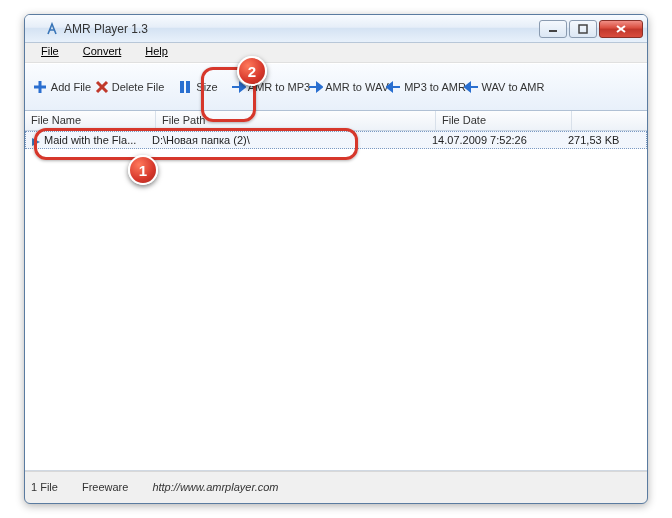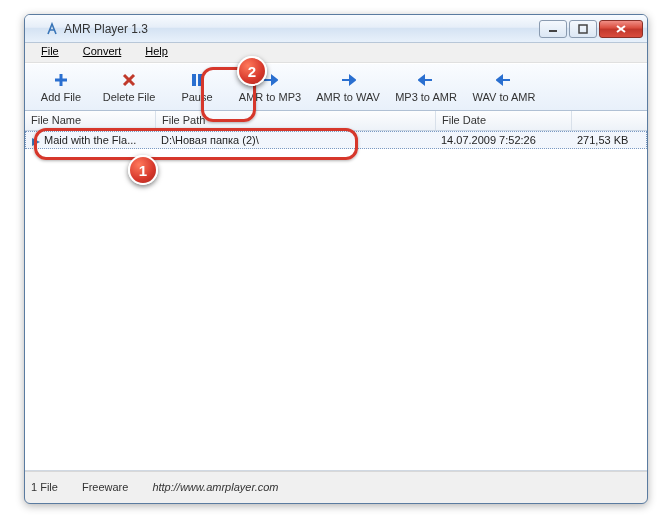--- a/index.html
+++ b/index.html
@@ -13,36 +13,36 @@
 .win-controls { display: flex; gap: 2px; }
 .win-btn { width: 28px; height: 18px; border: 1px solid #8a9bb0; border-radius: 3px; display: flex; align-items: center; justify-content: center; background: linear-gradient(to bottom, #f4f8fd, #dce7f4); cursor: pointer; }
 .win-btn.close { width: 44px; background: linear-gradient(to bottom, #f08e85, #d94c3d 45%, #c1372b 50%, #d94c3d); border-color: #8a3028; color: #fff; }
 .win-btn svg { display: block; }
 
 .menubar { height: 20px; background: #f0f0f0; display: flex; padding: 0 4px; border-bottom: 1px solid #e0e0e0; }
 .menubar span { padding: 2px 6px; cursor: pointer; text-decoration: underline; text-decoration-color: transparent; }
 .menubar span .ul { text-decoration: underline; }
 
 .toolbar { height: 48px; background: linear-gradient(to bottom, #fafcff, #e8f0fa); border-top: 1px solid #fff; border-bottom: 1px solid #b0c0d4; display: flex; padding: 2px 4px; gap: 4px; }
-.tbtn { width: 64px; display: flex; flex-direction: column; align-items: center; justify-content: center; gap: 2px; border: 1px solid transparent; border-radius: 3px; cursor: pointer; padding: 2px 0; }
+.tbtn { width: 64px; display: flex; flex-direction: row; align-items: center; justify-content: center; gap: 2px; border: 1px solid transparent; border-radius: 3px; cursor: pointer; padding: 2px 0; }
 .tbtn .ticon { width: 18px; height: 18px; display: flex; align-items: center; justify-content: center; }
 .tbtn .tlabel { font-size: 11px; color: #333; white-space: nowrap; }
 
 .table-header { height: 20px; background: linear-gradient(to bottom, #fdfdfe, #edf2f8); border-bottom: 1px solid #c8d4e2; display: flex; position: relative; }
 .th { padding: 3px 6px; border-right: 1px solid #d8e0ea; color: #333; }
 .th.c1 { width: 131px; }
 .th.c2 { width: 280px; }
 .th.c3 { width: 136px; }
 .th.c4 { flex: 1; }
 
 .table-body { background: #fff; height: 340px; border-bottom: 1px solid #d0d8e2; position: relative; }
 .row { height: 18px; display: flex; align-items: center; background: #f2f6fc; border: 1px dotted #7a99c2; }
 .row .cell { padding: 0 6px; overflow: hidden; text-overflow: ellipsis; white-space: nowrap; color: #222; }
 .row .cell.c1 { width: 120px; display: flex; align-items: center; gap: 4px; }
-.row .cell.c2 { width: 280px; margin-left: 9px; }
+.row .cell.c2 { width: 280px; }
 .row .cell.c3 { width: 136px; }
 .row .cell.c4 { flex: 1; }
 .play-ind { width: 8px; height: 8px; }
 
 .statusbar { height: 22px; background: #f0f0f0; border-top: 1px solid #d8d8d8; display: flex; align-items: flex-end; padding: 0 6px; gap: 24px; }
 .statusbar span { color: #333; }
 .statusbar .url { color: #333; font-style: italic; }
 
 .annotation { position: absolute; border: 3px solid #d6372b; border-radius: 12px; pointer-events: none; box-shadow: 0 1px 3px rgba(0,0,0,0.3); }
 .annot1 { left: 34px; top: 128px; width: 324px; height: 32px; }
@@ -110,21 +110,21 @@
         </span>
       <span class="tlabel">Delete File</span>
     </div>
     <div class="tbtn">
       <span class="ticon">
           <svg width="16" height="16">
             <rect x="3" y="2" width="4" height="12" fill="#2a6fd0"></rect>
             <rect x="9" y="2" width="4" height="12" fill="#2a6fd0"></rect>
           </svg>
         </span>
-      <span class="tlabel">Pause</span>
+      <span class="tlabel">Size</span>
     </div>
     <div class="tbtn" style="width:74px">
       <span class="ticon">
           <svg width="16" height="16">
             <polygon points="2,8 10,8 10,4 15,8 10,12 10,8" fill="#2a6fd0" stroke="#2a6fd0" stroke-width="2"></polygon>
           </svg>
         </span>
       <span class="tlabel">AMR to MP3</span>
     </div>
     <div class="tbtn" style="width:74px">

